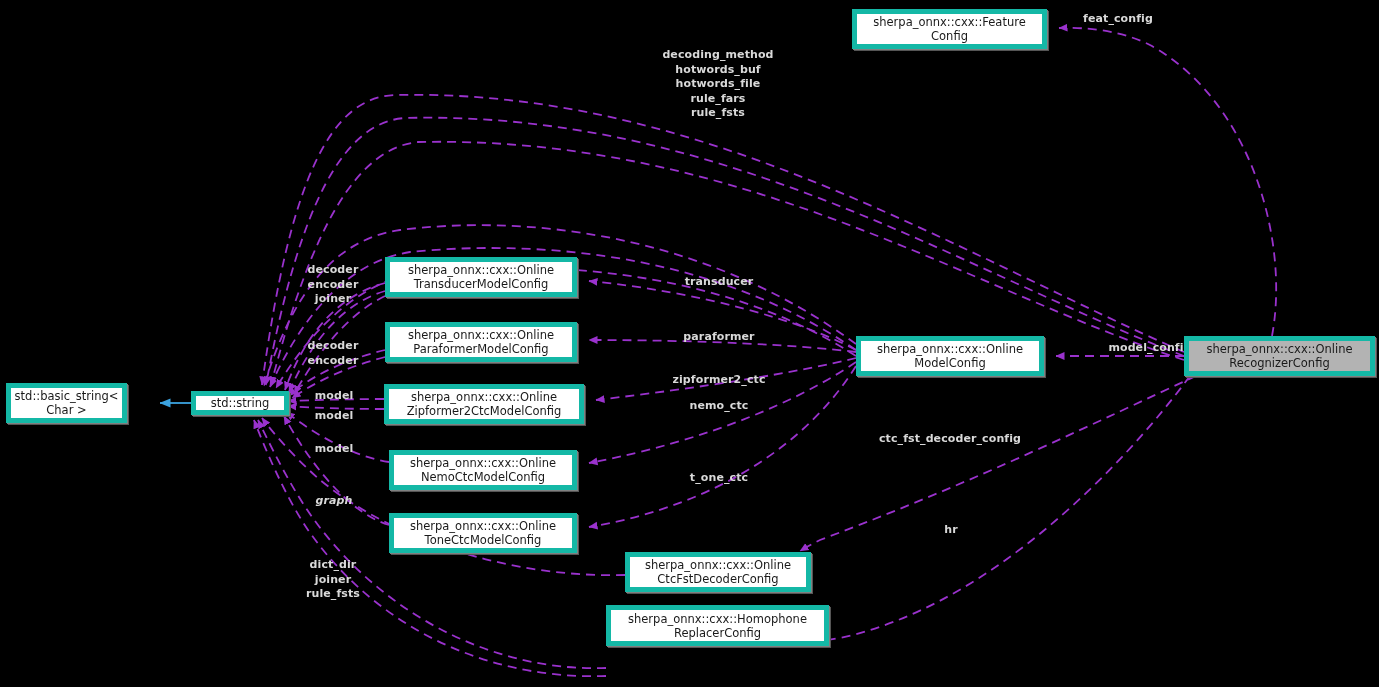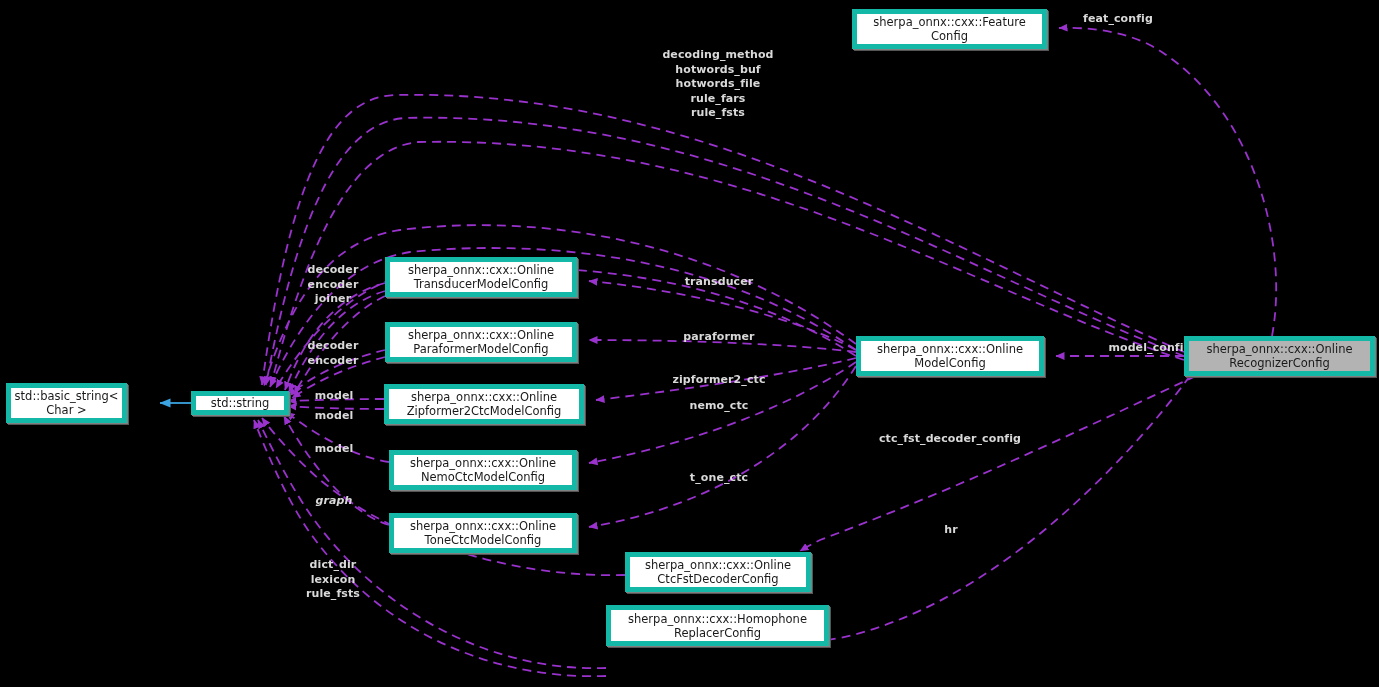--- a/index.html
+++ b/index.html
@@ -178,21 +178,21 @@
   <div class="edge-label" style="left:333px; top:285px;">decoder
 encoder
 joiner</div>
   <div class="edge-label" style="left:333px; top:354px;">decoder
 encoder</div>
   <div class="edge-label" style="left:334px; top:396px;">model</div>
   <div class="edge-label" style="left:334px; top:416px;">model</div>
   <div class="edge-label" style="left:334px; top:449px;">model</div>
   <div class="edge-label" style="left:334px; top:501px;font-style:italic;">graph</div>
   <div class="edge-label" style="left:333px; top:580px;">dict_dir
-lexicon
+joiner
 rule_fsts</div>
   <div class="edge-label" style="left:719px; top:282px;text-align:right;">transducer</div>
   <div class="edge-label" style="left:719px; top:337px;">paraformer</div>
   <div class="edge-label" style="left:719px; top:364px;margin-top:16px;">zipformer2_ctc</div>
   <div class="edge-label" style="left:719px; top:406px;">nemo_ctc</div>
   <div class="edge-label" style="left:719px; top:478px;">t_one_ctc</div>
   <div class="edge-label" style="left:950px; top:439px;">ctc_fst_decoder_config</div>
   <div class="edge-label" style="left:951px; top:530px;text-align:center;">hr</div>
   <div class="edge-label" style="left:1118px; top:348px;margin-left:32px;">model_config</div>
   <div class="edge-label" style="left:1118px; top:19px;">feat_config</div>

